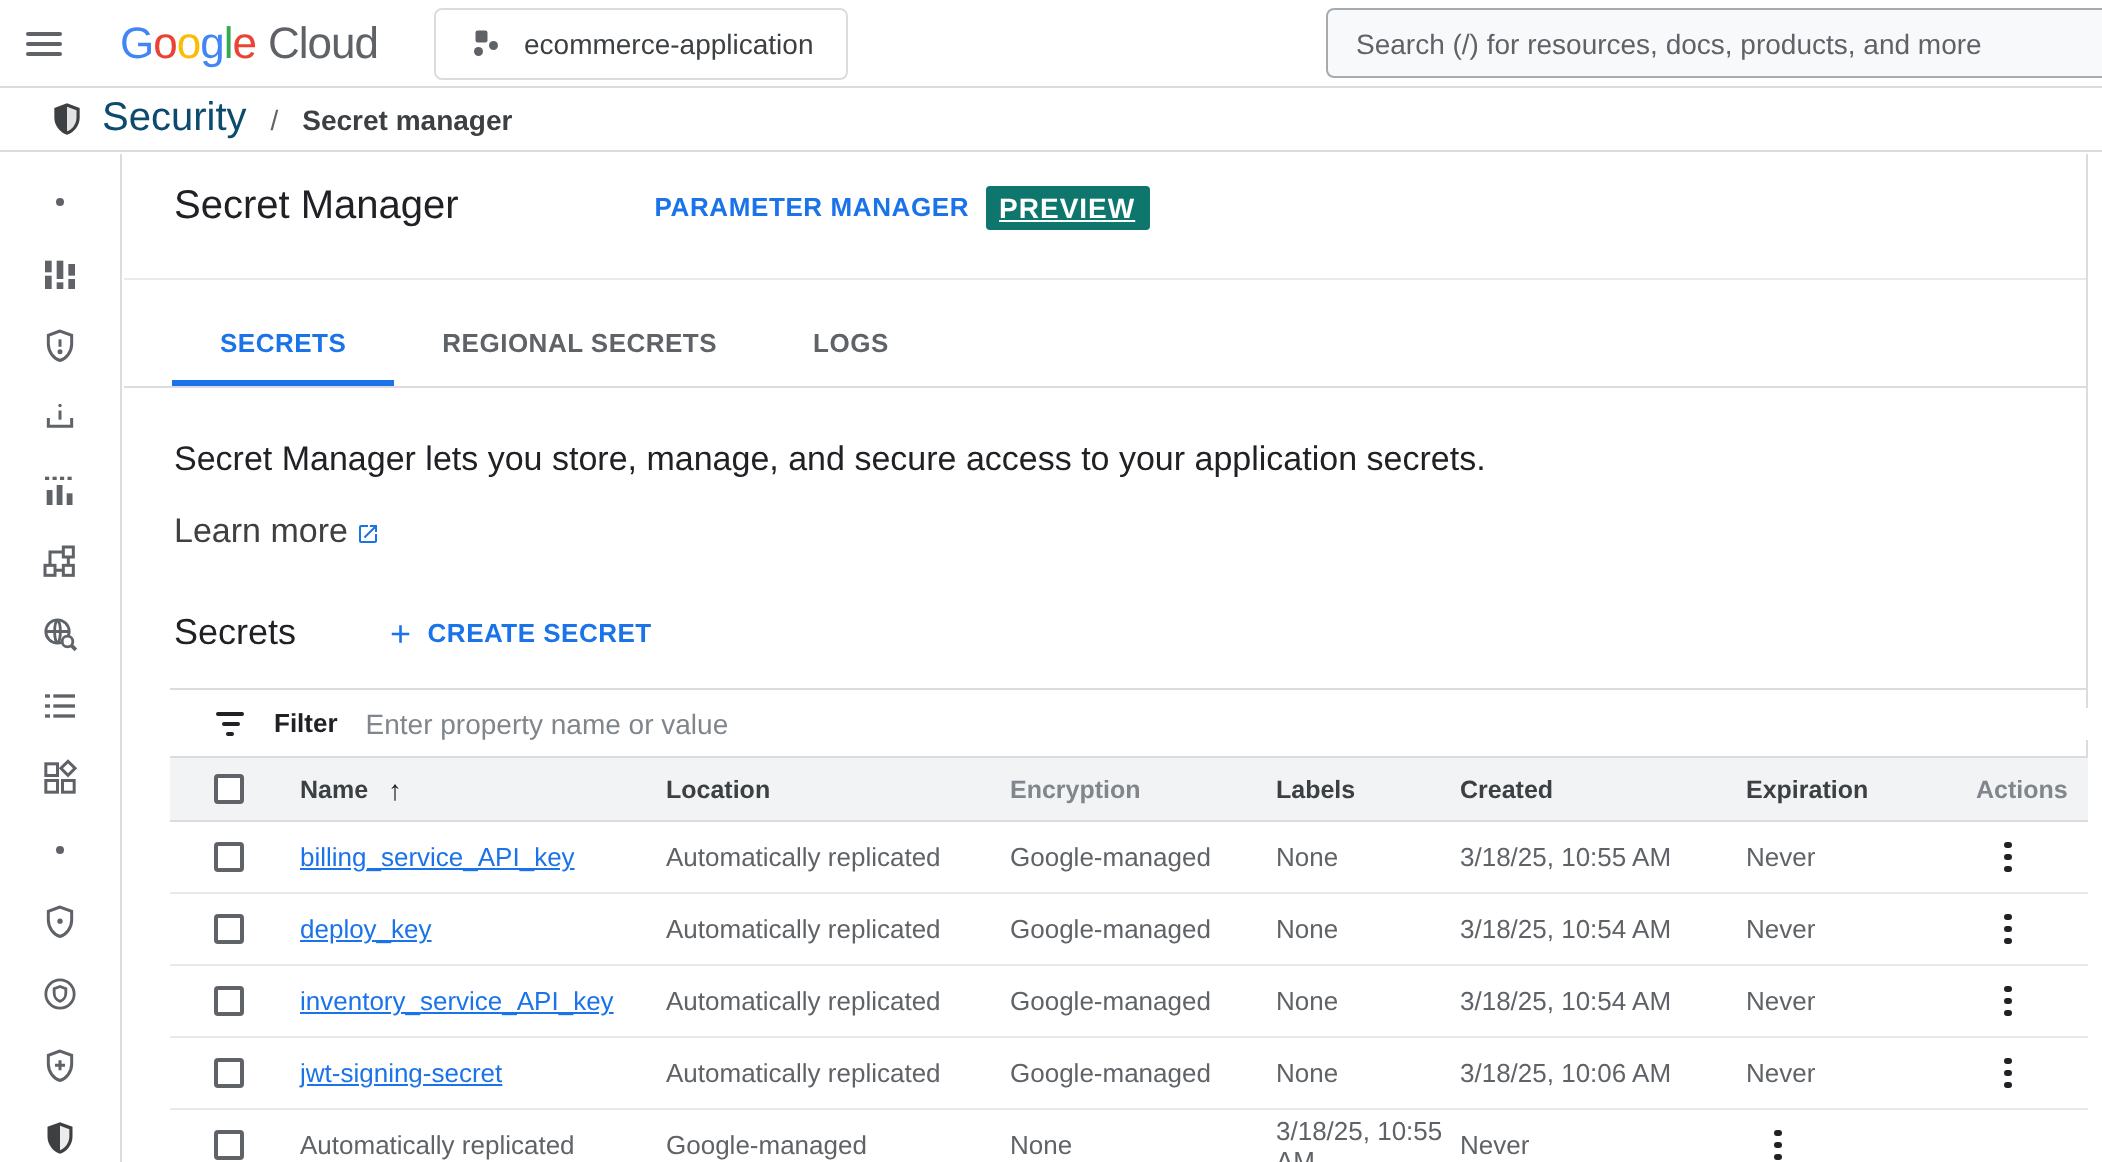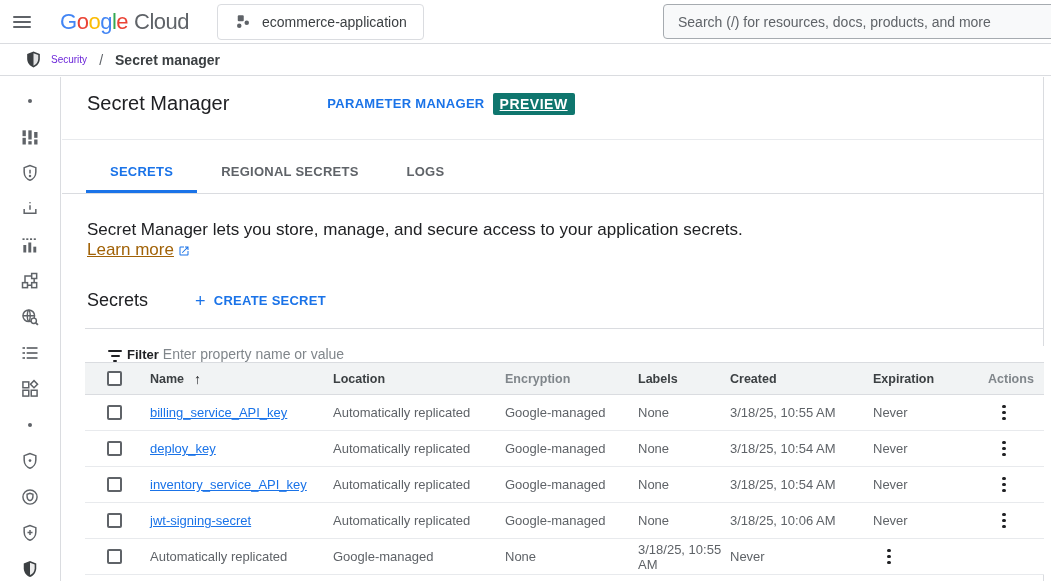--- a/index.html
+++ b/index.html
@@ -22,21 +22,21 @@
     display:flex; align-items:center; padding:0 16px; gap:10px; cursor:pointer; background:#fff; }
   .project-btn .pname { font-size:14px; color:#3c4043; font-weight:500; }
   .searchbox { position:absolute; left:663px; top:4px; width:398px; height:35px;
     background:#f8f9fa; border:1px solid #a6abb0; border-radius:4px; display:flex; align-items:center; padding:0 14px; }
   .searchbox input { border:none; outline:none; background:transparent; width:100%;
     font-family:inherit; font-size:14px; color:#5f6368; }
   .searchbox input::placeholder { color:#5f6368; opacity:1; }
   
   .crumbbar { position:absolute; top:44px; left:0; width:1051px; height:32px;
     background:#fff; border-bottom:1px solid #dadce0; display:flex; align-items:center; padding-left:24px; gap:8px; }
-  .crumbbar .sect { color:#6d28d9; font-size:10px; }
+  .crumbbar .sect { color:#0c4a6e; font-size:20px; }
   .crumbbar .sep  { color:#5f6368; font-size:14px; padding:0 4px; }
   .crumbbar .page { color:#3c4043; font-size:14px; font-weight:700; }
   
   .appbody { position:absolute; top:77px; left:0; width:1051px; height:504px; }
   .sidenav { position:absolute; top:0; left:0; width:61px; height:100%;
     border-right:1px solid #dadce0; background:#fff; padding-top:6px; }
   .nav-item { height:36px; display:flex; align-items:center; justify-content:center; cursor:pointer; }
   .nav-item.sepdot { cursor:default; }
   .nav-item svg { display:block; }
   .dot { width:4px; height:4px; border-radius:50%; background:#5f6368; }
@@ -50,33 +50,33 @@
     letter-spacing:.5px; padding:3px 7px; border-radius:2px;text-decoration:underline; }
   .hdr-divider { border:none; border-top:1px solid #e8eaed; margin-top:22px; }
   
   .tabs { height:54px; border-bottom:1px solid #dadce0; display:flex; align-items:stretch; padding-left:24px; }
   .tab { display:flex; align-items:center; justify-content:center; padding:0 24px;
     font-size:13px; font-weight:700; letter-spacing:.25px; color:#5f6368;
     border-bottom:3px solid transparent; padding-top:13px; cursor:pointer; }
   .tab.active { color:#1a73e8; border-bottom-color:#1a73e8; }
   
   .desc { margin:26px 0 0 25px; font-size:17px; color:#202124; line-height:20px; }
-  .learn-more { display:inline-flex; align-items:center; gap:4px; color:#a16207;
-    text-decoration:underline; cursor:pointer; margin-top:0px; }
+  .learn-more { display:inline-flex; align-items:center; gap:4px; color:#404040;
+    cursor:pointer; margin-top:16px; }
   .learn-more svg { margin-top:1px; }
   
   .secrets-row { margin:30px 0 0 25px; display:flex; align-items:center; }
   .secrets-h { font-size:18px; color:#202124; font-weight:400; }
   .create-btn { margin-left:47px; display:flex; align-items:center; gap:8px; color:#1a73e8;
     font-size:13px; font-weight:700; letter-spacing:.25px; cursor:pointer; background:none; border:none;
     font-family:inherit; }
   .create-btn .plus { font-size:18px; font-weight:400; line-height:1; }
   
   .table-wrap { margin:17px 0 0 23px; width:959px; border-top:1px solid #dadce0; }
-  .filter-row { height:34px; display:flex; align-items:flex-end; padding-left:22px; gap:4px;
+  .filter-row { height:34px; display:flex; align-items:center; padding-left:22px; gap:14px;
     border-bottom:1px solid #dadce0; }
   .filter-icon { display:flex; flex-direction:column; gap:3px; align-items:center; width:16px; }
   .filter-icon span { height:2px; background:#202124; display:block; border-radius:1px; }
   .filter-icon .f1{width:14px}.filter-icon .f2{width:9px}.filter-icon .f3{width:4px}
   .filter-label { font-weight:700; font-size:13px; color:#202124; }
   .filter-row input { border:none; outline:none; flex:1; font-family:inherit; font-size:14px; color:#202124; }
   .filter-row input::placeholder { color:#80868b; opacity:1; }
   .grid-row { display:grid; grid-template-columns:43px 183px 172px 133px 92px 143px 115px 1fr;
     align-items:center; padding-left:22px; }
   .thead { height:32px; background:#f1f3f4; border-bottom:1px solid #dadce0;

